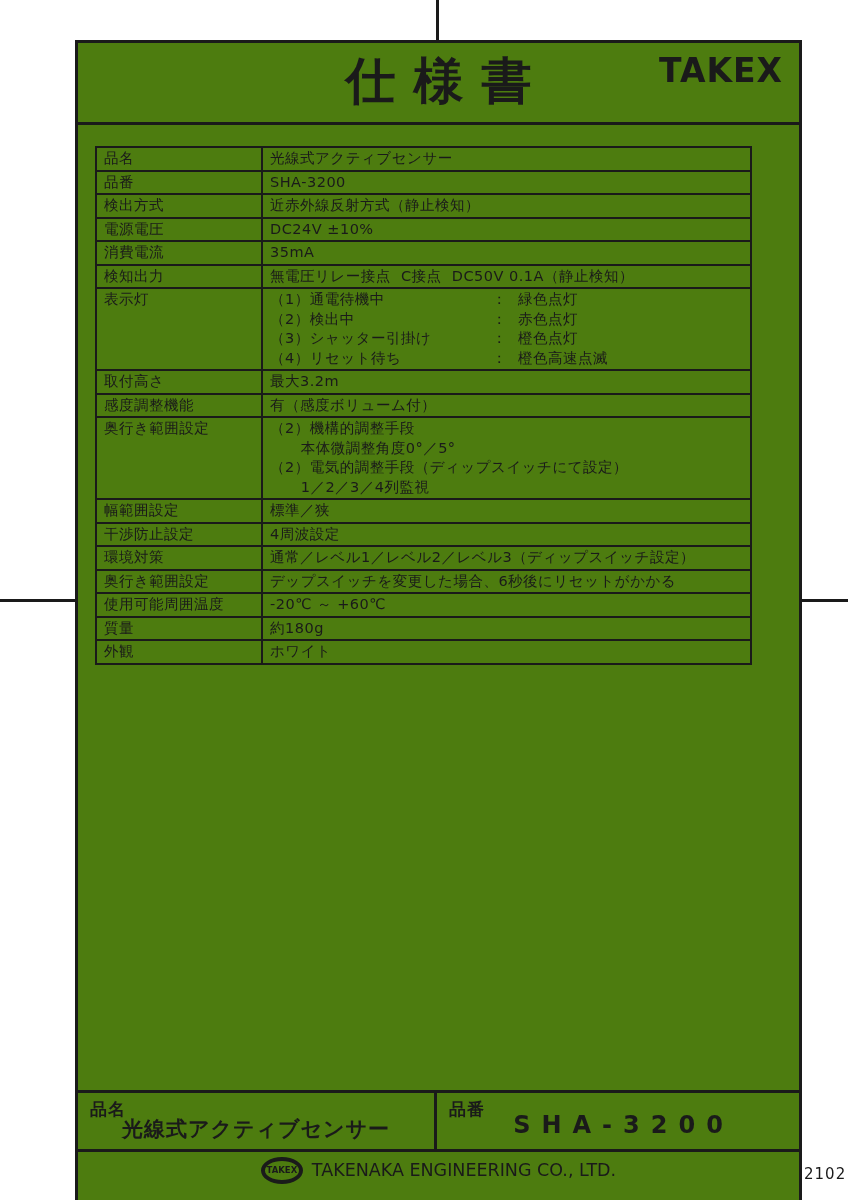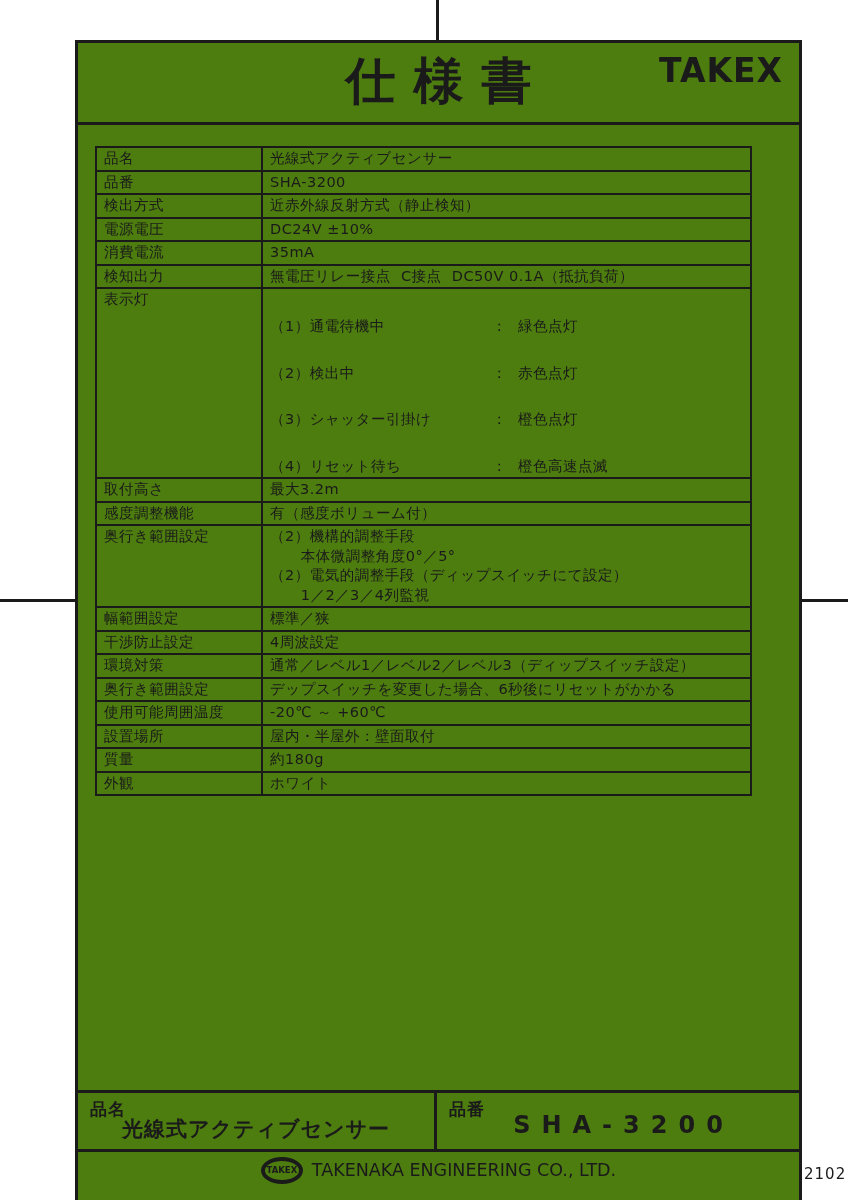--- a/index.html
+++ b/index.html
@@ -35,21 +35,21 @@
     position:absolute;left:17px;top:103px;
     border-collapse:collapse;table-layout:fixed;width:657px;
   }
   .spec-table td{
     border:2px solid #1a1a1a;vertical-align:top;
     font-size:14.5px;padding:1px 7px;letter-spacing:0.5px;
   }
   td.label-cell{width:150px;white-space:nowrap;}
   td.value-cell{white-space:nowrap;}
   .value-line{line-height:19.5px;white-space:pre;}
-  .lamp-label{display:inline-block;width:222px;margin-top:27px;}
+  .lamp-label{display:inline-block;width:222px;}
   .lamp-colon{display:inline-block;width:26px;}
 
   .footer{
     position:absolute;left:0;right:0;bottom:0;height:140px;box-sizing:border-box;
   }
   .footer-top{
     height:62px;border-top:3px solid #1a1a1a;border-bottom:3px solid #1a1a1a;
     box-sizing:border-box;display:flex;
   }
   .footer-name-cell{
@@ -127,21 +127,21 @@
         </tr>
         <tr>
           <td class="label-cell">消費電流</td>
           <td class="value-cell">
             <div class="value-line">35mA</div>
           </td>
         </tr>
         <tr>
           <td class="label-cell">検知出力</td>
           <td class="value-cell">
-            <div class="value-line">無電圧リレー接点  C接点  DC50V 0.1A（抵抗負荷）</div>
+            <div class="value-line">無電圧リレー接点  C接点  DC50V 0.1A（静止検知）</div>
           </td>
         </tr>
         <tr>
           <td class="label-cell">表示灯</td>
           <td class="value-cell">
             <div class="value-line"><span class="lamp-label">（1）通電待機中</span><span class="lamp-colon">：</span><span class="lamp-value">緑色点灯</span></div>
             <div class="value-line"><span class="lamp-label">（2）検出中</span><span class="lamp-colon">：</span><span class="lamp-value">赤色点灯</span></div>
             <div class="value-line"><span class="lamp-label">（3）シャッター引掛け</span><span class="lamp-colon">：</span><span class="lamp-value">橙色点灯</span></div>
             <div class="value-line"><span class="lamp-label">（4）リセット待ち</span><span class="lamp-colon">：</span><span class="lamp-value">橙色高速点滅</span></div>
           </td>
@@ -188,26 +188,20 @@
         <tr>
           <td class="label-cell">奥行き範囲設定</td>
           <td class="value-cell">
             <div class="value-line">デップスイッチを変更した場合、6秒後にリセットがかかる</div>
           </td>
         </tr>
         <tr>
           <td class="label-cell">使用可能周囲温度</td>
           <td class="value-cell">
             <div class="value-line">-20℃ ～ +60℃</div>
-          </td>
-        </tr>
-        <tr>
-          <td class="label-cell">設置場所</td>
-          <td class="value-cell">
-            <div class="value-line">屋内・半屋外：壁面取付</div>
           </td>
         </tr>
         <tr>
           <td class="label-cell">質量</td>
           <td class="value-cell">
             <div class="value-line">約180g</div>
           </td>
         </tr>
         <tr>
           <td class="label-cell">外観</td>

